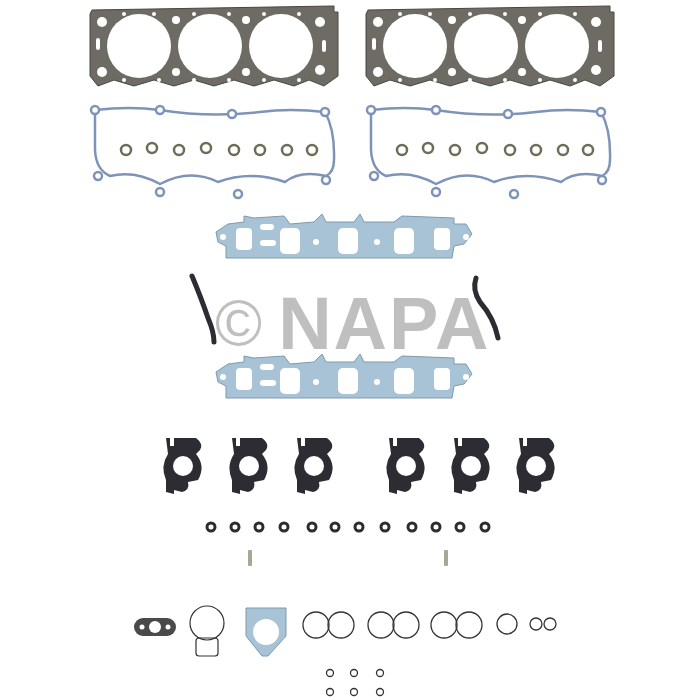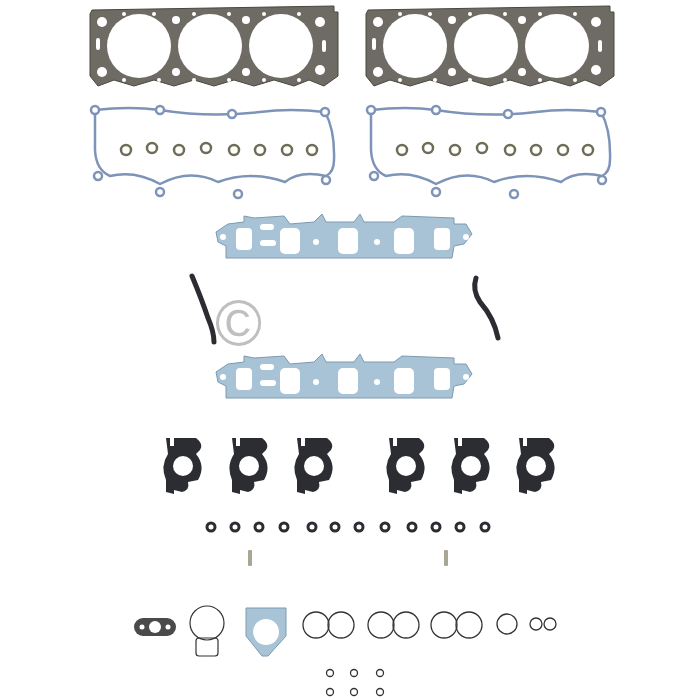--- a/index.html
+++ b/index.html
@@ -159,13 +159,14 @@
       <circle cx="330" cy="692" r="3.5"></circle>
           <circle cx="354" cy="692" r="3.5"></circle>
           <circle cx="380" cy="692" r="3.5"></circle>
     </g>
   </g>
 </svg>
 </div>
 
 <div class="watermark">
   <span class="copy">©</span>
+  <span>NAPA</span>
 </div>
 
 </body></html>

